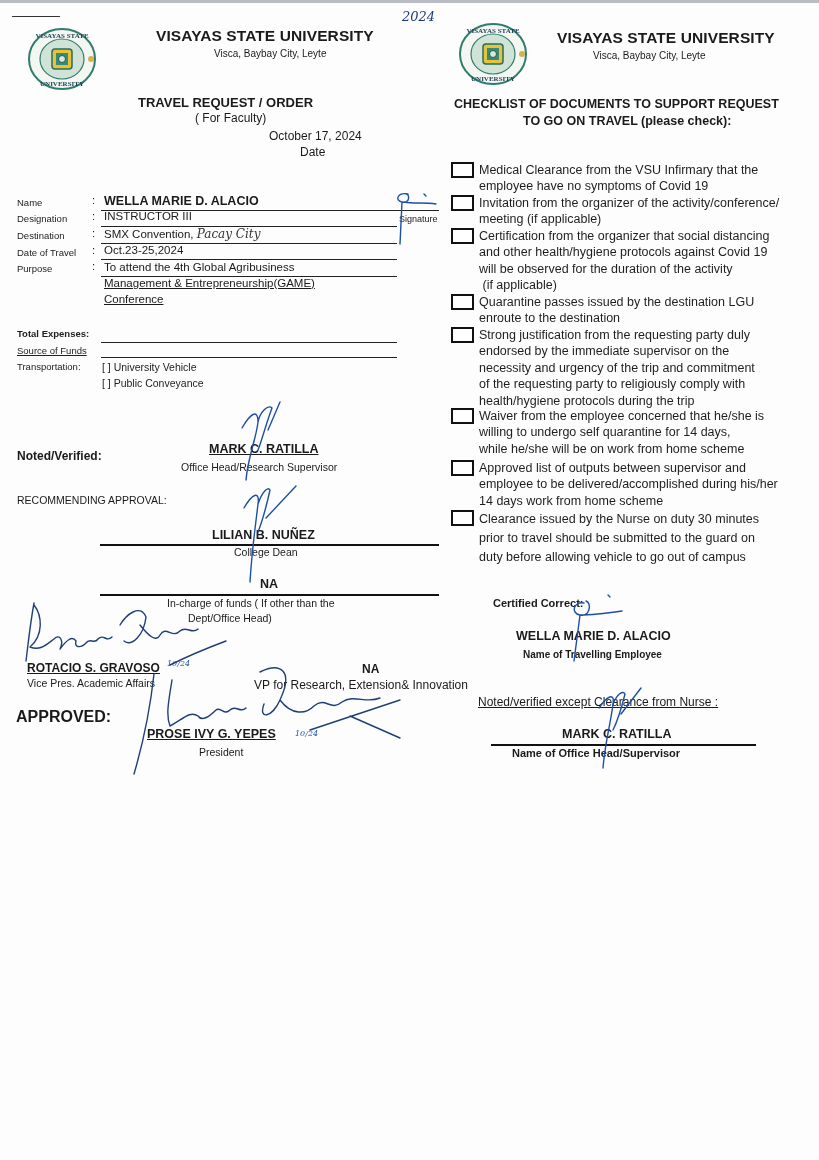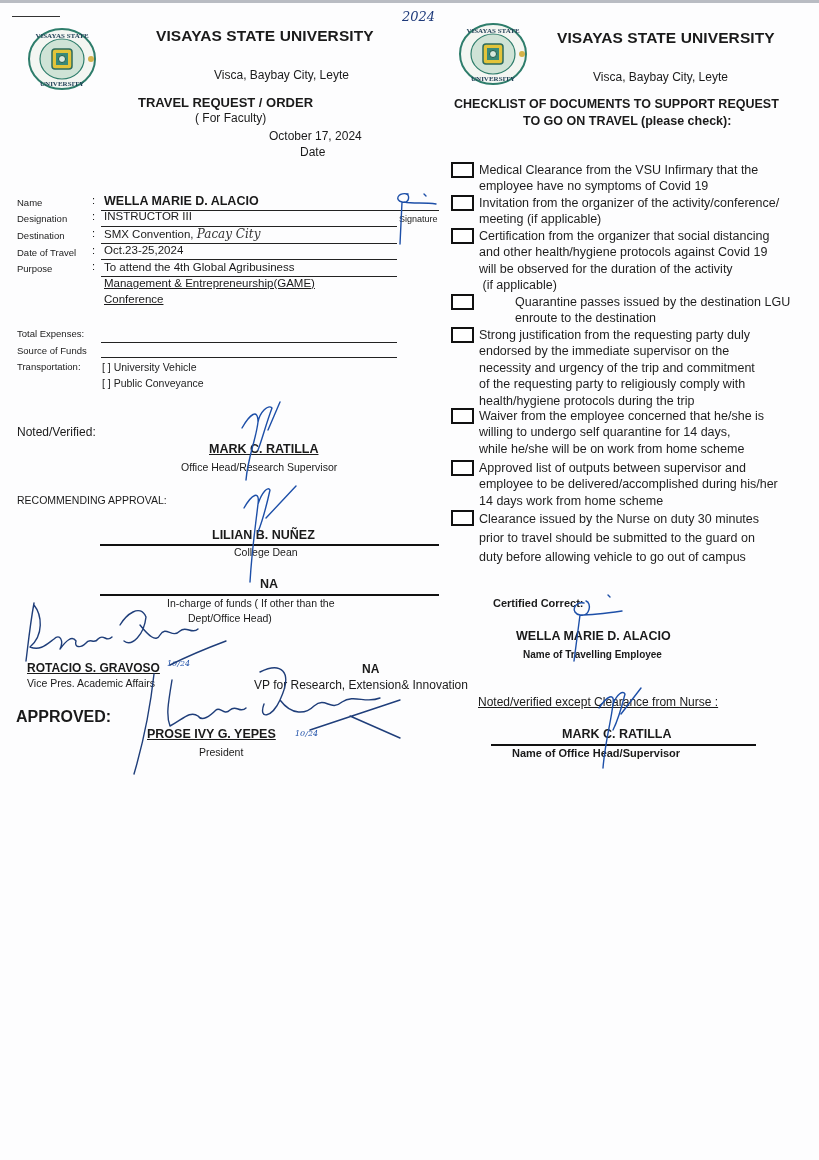--- a/index.html
+++ b/index.html
@@ -10,21 +10,21 @@
   }
   .abs { position: absolute; white-space: nowrap; }
   .topedge { position: absolute; left: 0; top: 0; width: 819px; height: 3px; background: #b9bcc3; }
   .scratch { position: absolute; left: 12px; top: 16px; width: 48px; height: 1px; background: #333; }
 
   
   .logo { position: absolute; width: 70px; height: 64px; }
   .logo svg { width: 100%; height: 100%; }
 
   .uni-title { font-size: 15.5px; font-weight: bold; letter-spacing: 0.1px; }
-  .uni-addr { font-size: 12px; margin-top: 20px; }
+  .uni-addr { font-size: 10px; }
   .sec-title { font-size: 13px; font-weight: bold; }
   .sub { font-size: 12px; }
 
   .lbl { font-size: 9.5px; color: #222; }
   .colon { font-size: 11px; }
   .val { font-size: 11.5px; }
   .val-b { font-size: 12.5px; font-weight: bold; }
   .hline { position: absolute; height: 1px; background: #222; }
   .hline.thick { height: 1.5px; background: #111; }
   .hand { font-family: "DejaVu Serif", serif; font-style: italic; color: #333; font-size: 10px; }
@@ -112,31 +112,31 @@
   <div class="abs val" style="left:104px; top:244px;">Oct.23-25,2024</div>
   <div class="hline" style="left:101px; top:259px; width:296px;"></div>
 
   <div class="abs lbl" style="left:17px; top:263px;">Purpose</div>
   <div class="abs colon" style="left:92px; top:260px;">:</div>
   <div class="abs val" style="left:104px; top:261px;">To attend the 4th Global Agribusiness</div>
   <div class="hline" style="left:101px; top:276px; width:296px;"></div>
   <div class="abs val ul" style="left:104px; top:277px;">Management &amp; Entrepreneurship(GAME)</div>
   <div class="abs val ul" style="left:104px; top:293px;">Conference</div>
 
-  <div class="abs lbl" style="left:17px; top:328px;">Total Expenses:</div>
+  <div class="abs lbl" style="left:17px; top:328px;font-weight:bold;">Total Expenses:</div>
   <div class="hline" style="left:101px; top:342px; width:296px;"></div>
-  <div class="abs lbl" style="left:17px; top:345px;">Source of Funds</div>
+  <div class="abs lbl" style="left:17px; top:345px;text-decoration:underline;">Source of Funds</div>
   <div class="hline" style="left:101px; top:357px; width:296px;"></div>
   <div class="abs lbl" style="left:17px; top:361px;">Transportation:</div>
   <div class="abs lbl" style="left:102px; top:361px; font-size:10.5px;">[ ] University Vehicle</div>
   <div class="abs lbl" style="left:102px; top:377px; font-size:10.5px;">[ ] Public Conveyance</div>
 </div>
 
 <div>
-  <div class="abs md" style="left:17px; top:425px;">Noted/Verified:</div>
+  <div class="abs md" style="left:17px; top:449px;font-weight:bold;">Noted/Verified:</div>
   <div class="abs name-b ul" style="left:209px; top:442px;">MARK C. RATILLA</div>
   <div class="abs sm" style="left:181px; top:461px;">Office Head/Research Supervisor</div>
 
   <div class="abs sm" style="left:17px; top:494px;">RECOMMENDING APPROVAL:</div>
   <div class="abs name-b" style="left:212px; top:528px;">LILIAN B. NUÑEZ</div>
   <div class="hline thick" style="left:100px; top:544px; width:339px;"></div>
   <div class="abs sm" style="left:234px; top:546px;">College Dean</div>
 
   <div class="abs name-b" style="left:260px; top:577px;">NA</div>
   <div class="hline thick" style="left:100px; top:594px; width:339px;"></div>
@@ -165,21 +165,21 @@
   <div class="ck-text" style="left:479px; top:195px;">Invitation from the organizer of the activity/conference/
 meeting (if applicable)</div>
 
   <div class="cb" style="left:451px; top:228px;"></div>
   <div class="ck-text" style="left:479px; top:228px;">Certification from the organizer that social distancing
 and other health/hygiene protocols against Covid 19
 will be observed for the duration of the activity
  (if applicable)</div>
 
   <div class="cb" style="left:451px; top:294px;"></div>
-  <div class="ck-text" style="left:479px; top:294px;margin-left:36px;">Quarantine passes issued by the destination LGU
+  <div class="ck-text" style="left:479px; top:294px;">Quarantine passes issued by the destination LGU
 enroute to the destination</div>
 
   <div class="cb" style="left:451px; top:327px;"></div>
   <div class="ck-text" style="left:479px; top:327px;">Strong justification from the requesting party duly
 endorsed by the immediate supervisor on the
 necessity and urgency of the trip and commitment
 of the requesting party to religiously comply with
 health/hygiene protocols during the trip</div>
 
   <div class="cb" style="left:451px; top:408px;"></div>

